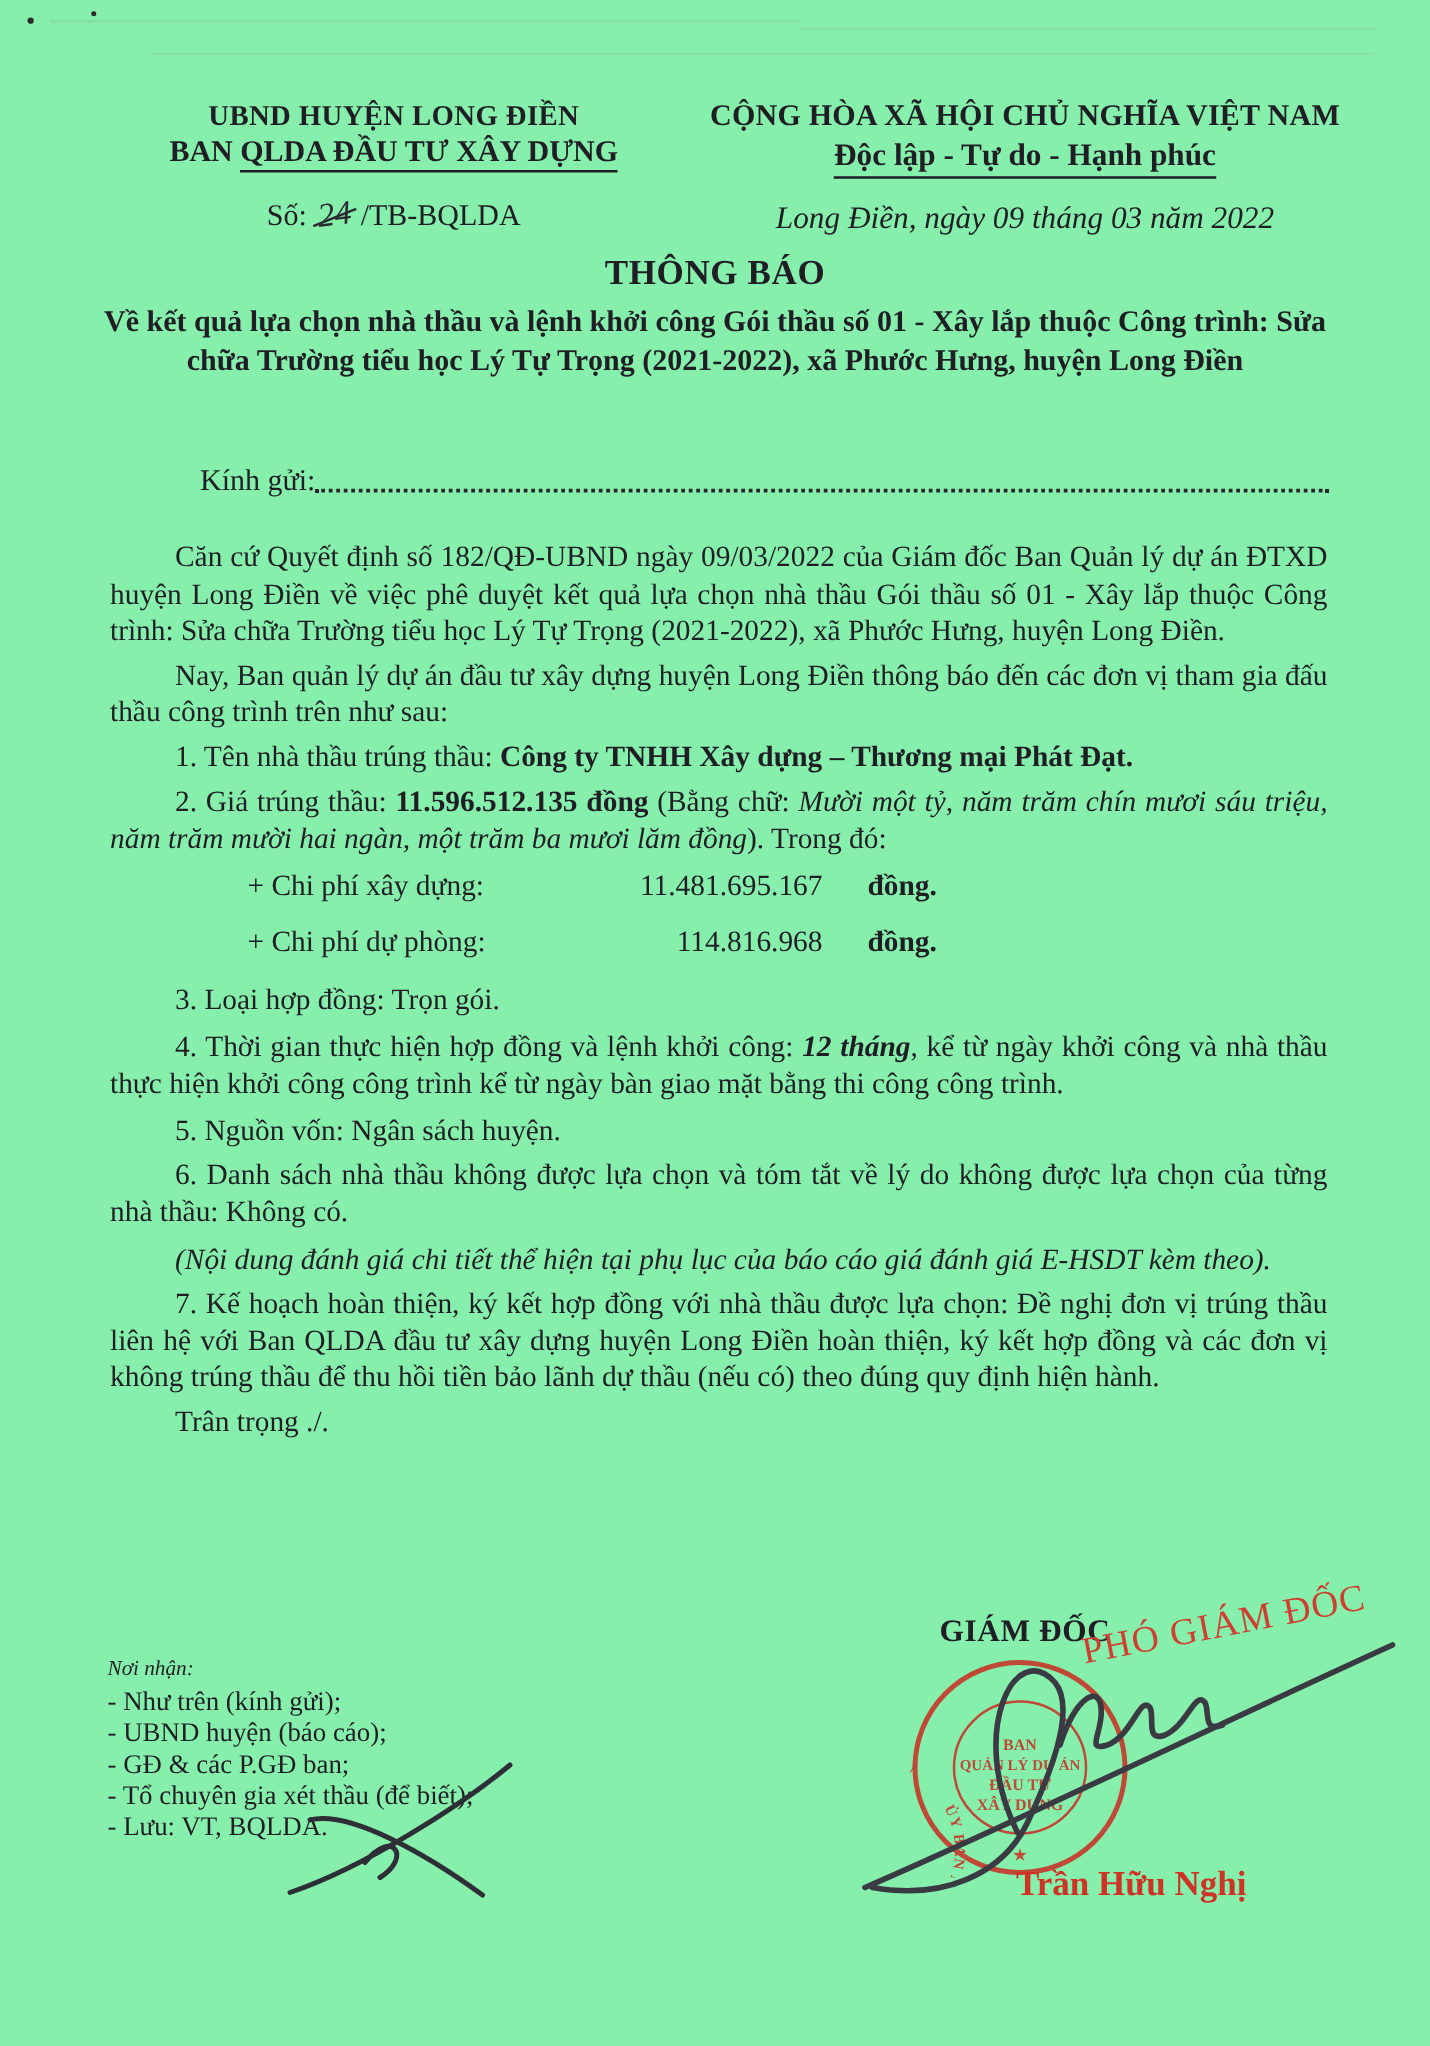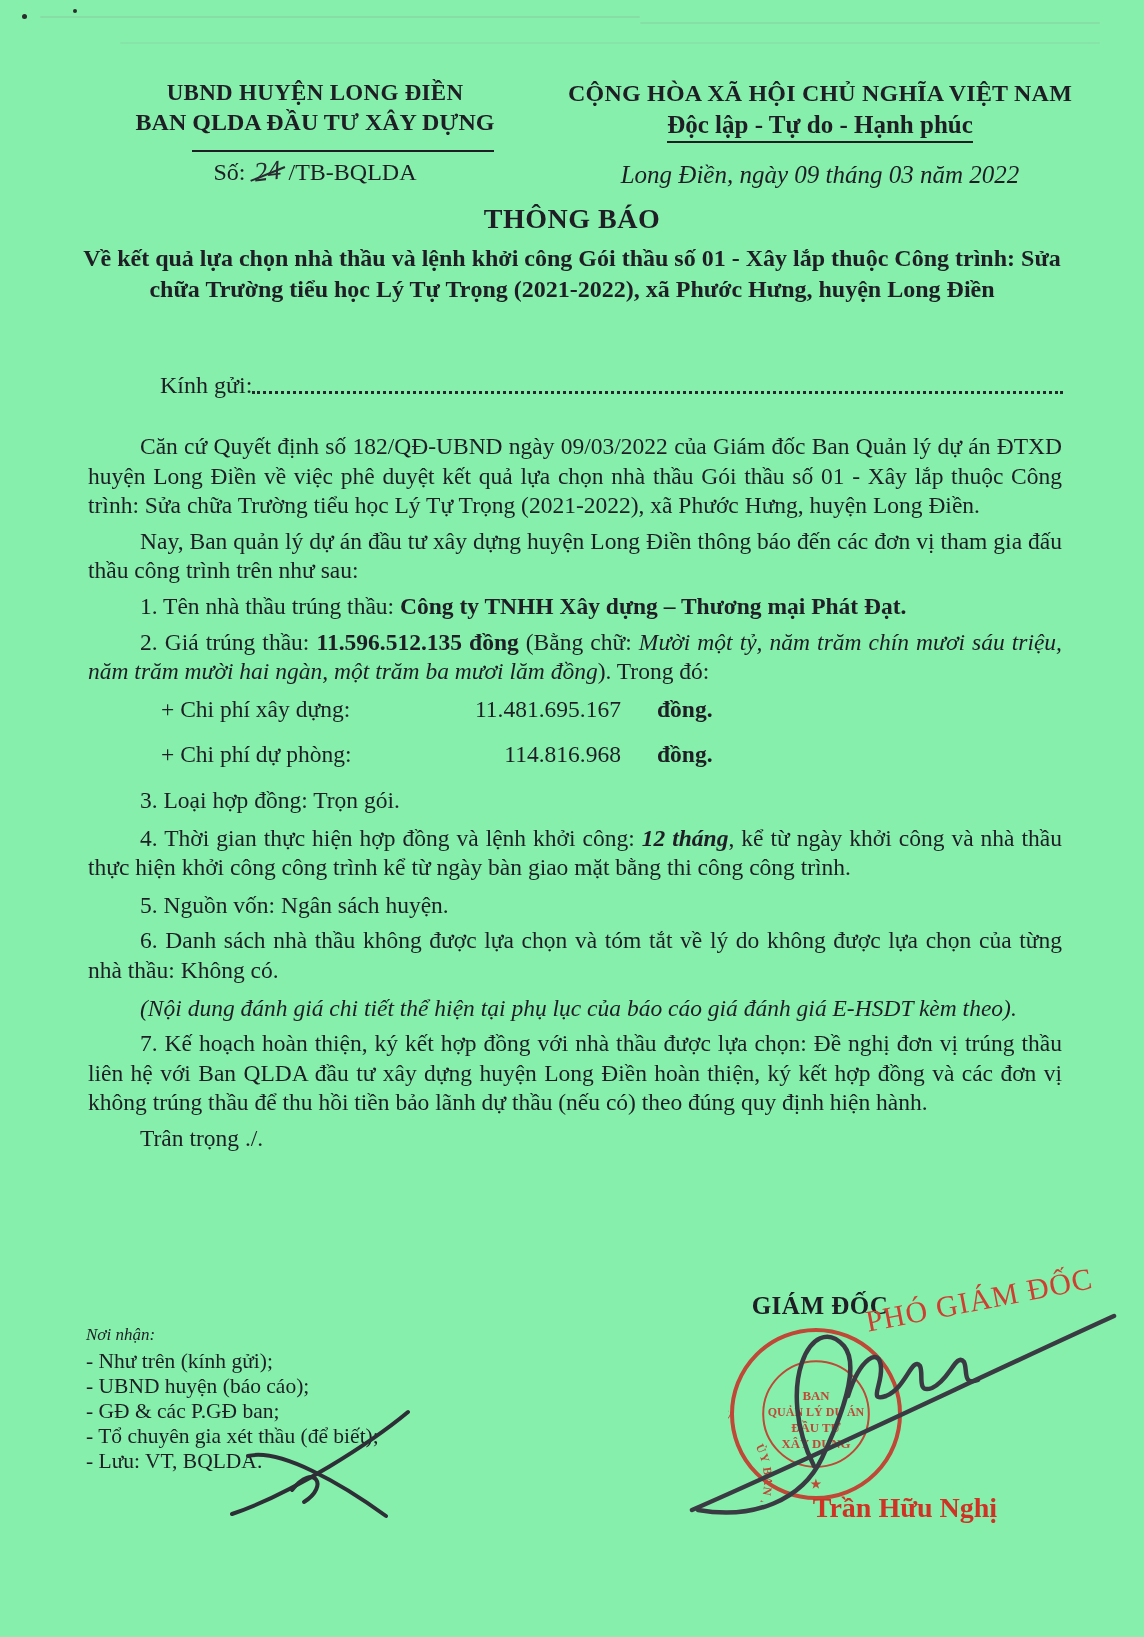--- a/index.html
+++ b/index.html
@@ -10,21 +10,21 @@
   }
   
   .noise{position:absolute;background:#8a8a8a;border-radius:2px;}
   .dot{position:absolute;background:#2b2b2b;border-radius:50%;}
   
   .header{position:absolute;top:80px;left:0;width:1144px;display:flex;}
   .hleft{width:450px;margin-left:90px;text-align:center;}
   .hright{flex:1;text-align:center;padding-right:44px;}
   .org-parent{font-weight:bold;font-size:23px;letter-spacing:.3px;}
   .org-name{font-weight:bold;font-size:24px;margin-top:3px;}
-  .org-underline{border-bottom:2.5px solid #1e1e24;padding-bottom:15px;}
+  .org-underline{border-bottom:2.5px solid #1e1e24;padding-bottom:1px;}
   .docno{margin-top:20px;font-size:24px;}
   .handnum{display:inline-block;font-style:italic;font-size:27px;
     transform:rotate(-7deg);position:relative;padding:0 2px;color:#2a2a31;}
   .handnum::after{content:"";position:absolute;left:-3px;right:-3px;top:54%;
     border-top:2px solid #2a2a31;transform:rotate(-15deg);}
   .nat1{font-weight:bold;font-size:24px;letter-spacing:.2px;}
   .nat2{font-weight:bold;font-size:25px;margin-top:4px;}
   .nat2 span{border-bottom:2.5px solid #1e1e24;padding-bottom:3px;}
   .dateline{margin-top:22px;font-style:italic;font-size:25px;}
   
@@ -35,21 +35,21 @@
   
   .salutation{position:absolute;top:372px;left:160px;width:903px;display:flex;align-items:flex-end;font-size:24px;}
   .salutation .lead{white-space:nowrap;}
   .dotted{flex:1;border-bottom:3px dotted #26262c;margin-bottom:5px;height:1px;}
   
   .doc-body{position:absolute;top:432px;left:88px;width:974px;
     font-size:23.5px;line-height:29.6px;text-align:justify;}
   .doc-body p{margin:0 0 6px 0;text-indent:52px;}
   .doc-body p.gap{margin-bottom:8px;}
   .cost-row{display:flex;text-indent:0;margin:0 0 16px 0;}
-  .cost-row .cl{margin-left:73px;width:288px;}
+  .cost-row .cl{margin-left:110px;width:288px;}
   .cost-row .cv{width:172px;text-align:right;}
   .cost-row .cu{margin-left:36px;font-weight:bold;}
   .b{font-weight:bold;}
   .i{font-style:italic;}
   .bi{font-weight:bold;font-style:italic;}
   .closing{margin-top:10px;}
   
   .giamdoc{position:absolute;top:1292px;left:705px;width:230px;text-align:center;
     font-weight:bold;font-size:25px;letter-spacing:.5px;}
   .pho-giamdoc{position:absolute;top:1305px;left:866px;width:260px;

